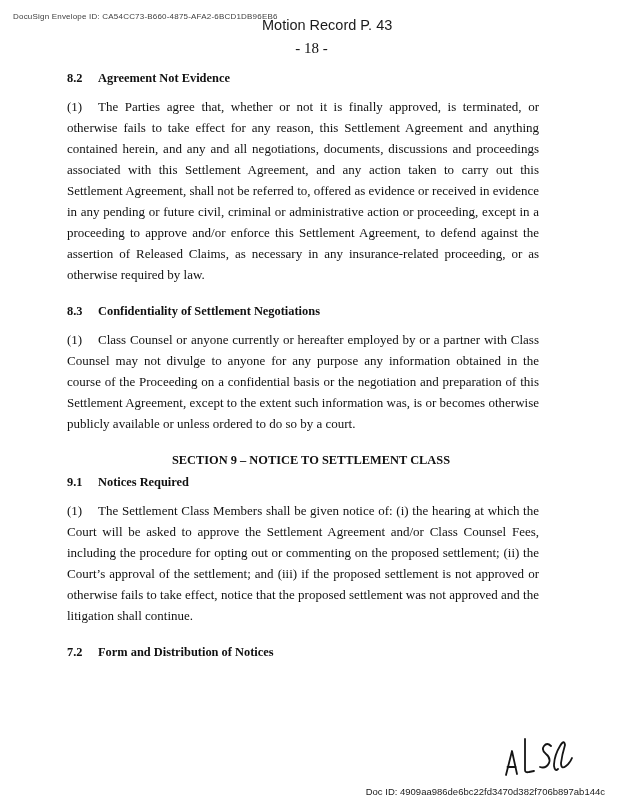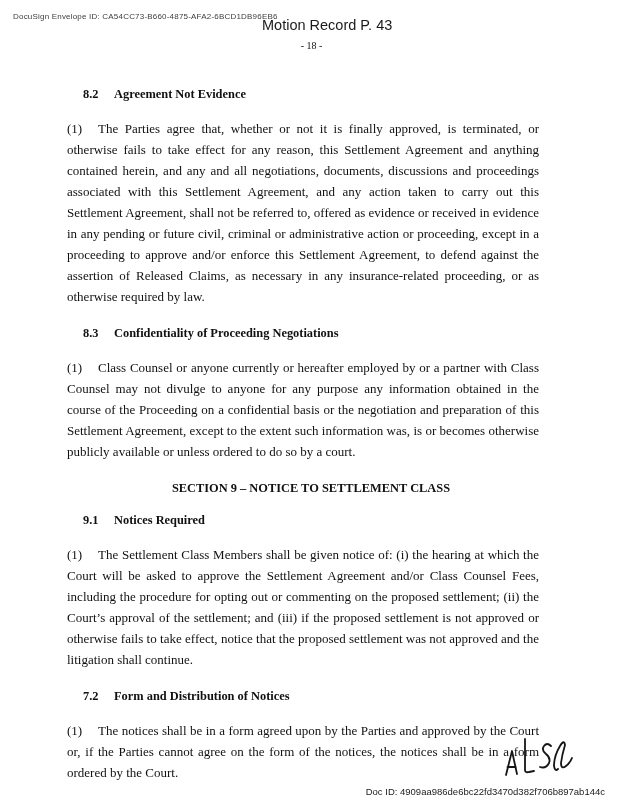--- a/index.html
+++ b/index.html
@@ -30,34 +30,34 @@
     font-size: 14.5px;
     color: #1a1a1a;
     white-space: nowrap;
   }
   .page-number {
     position: absolute;
     left: 0;
     top: 40px;
     width: 623px;
     text-align: center;
-    font-size: 10px;
+    font-size: 15px;
     color: #111111;
   }
   .content {
     position: absolute;
     left: 67px;
     top: 70px;
     width: 488px;
   }
   .sub-heading {
     font-size: 12.4px;
     font-weight: bold;
     line-height: 16px;
-    margin: 16px;
+    margin: 0;
   }
   .sub-heading .num {
     display: inline-block;
     width: 31px;
   }
   .section-heading {
     font-size: 12.4px;
     font-weight: bold;
     line-height: 16px;
     text-align: center;
@@ -103,41 +103,38 @@
 <div class="content">
 
   <h2 class="sub-heading">
     <span class="num">8.2</span><span>Agreement Not Evidence</span>
   </h2>
   <p class="body-para">
     <span class="plabel">(1)</span><span>The Parties agree that, whether or not it is finally approved, is terminated, or otherwise fails to take effect for any reason, this Settlement Agreement and anything contained herein, and any and all negotiations, documents, discussions and proceedings associated with this Settlement Agreement, and any action taken to carry out this Settlement Agreement, shall not be referred to, offered as evidence or received in evidence in any pending or future civil, criminal or administrative action or proceeding, except in a proceeding to approve and/or enforce this Settlement Agreement, to defend against the assertion of Released Claims, as necessary in any insurance-related proceeding, or as otherwise required by law.</span>
   </p>
 
   <h2 class="sub-heading">
-    <span class="num">8.3</span><span>Confidentiality of Proceeding Negotiations</span>
+    <span class="num">8.3</span><span>Confidentiality of Settlement Negotiations</span>
   </h2>
   <p class="body-para">
     <span class="plabel">(1)</span><span>Class Counsel or anyone currently or hereafter employed by or a partner with Class Counsel may not divulge to anyone for any purpose any information obtained in the course of the Proceeding on a confidential basis or the negotiation and preparation of this Settlement Agreement, except to the extent such information was, is or becomes otherwise publicly available or unless ordered to do so by a court.</span>
   </p>
 
   <h1 class="section-heading">SECTION 9 – NOTICE TO SETTLEMENT CLASS</h1>
 
   <h2 class="sub-heading">
     <span class="num">9.1</span><span>Notices Required</span>
   </h2>
   <p class="body-para">
     <span class="plabel">(1)</span><span>The Settlement Class Members shall be given notice of: (i) the hearing at which the Court will be asked to approve the Settlement Agreement and/or Class Counsel Fees, including the procedure for opting out or commenting on the proposed settlement; (ii) the Court’s approval of the settlement; and (iii) if the proposed settlement is not approved or otherwise fails to take effect, notice that the proposed settlement was not approved and the litigation shall continue.</span>
   </p>
 
   <h2 class="sub-heading">
     <span class="num">7.2</span><span>Form and Distribution of Notices</span>
   </h2>
-  <p class="body-para">
-    <span class="plabel">(1)</span><span>The notices shall be in a form agreed upon by the Parties and approved by the Court or, if the Parties cannot agree on the form of the notices, the notices shall be in a form ordered by the Court.</span>
-  </p>
 
 </div>
 
 <svg class="signature" viewBox="0 0 80 44" xmlns="http://www.w3.org/2000/svg" fill="none" stroke="#151515" stroke-width="1.8" stroke-linecap="round" stroke-linejoin="round">
 
   <path d="M5,40 L11,16 L16,39"></path>
   <path d="M6.5,32 L14.5,32"></path>
 
   <path d="M24,4 L24,35 Q24,38 28,37 L33,36"></path>
 

